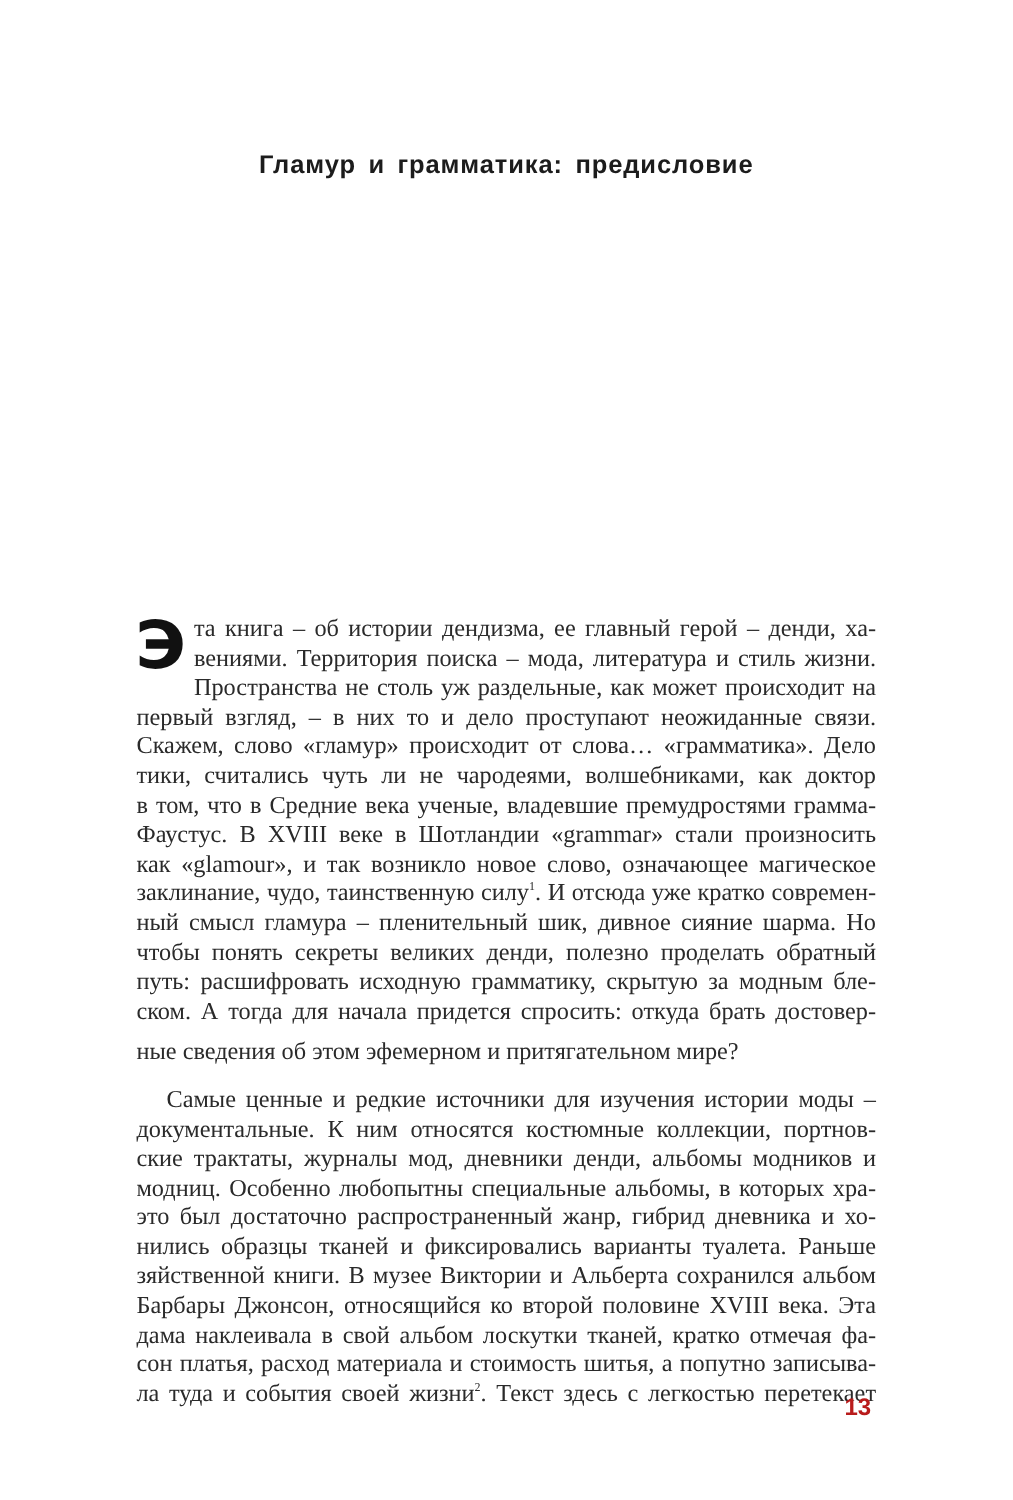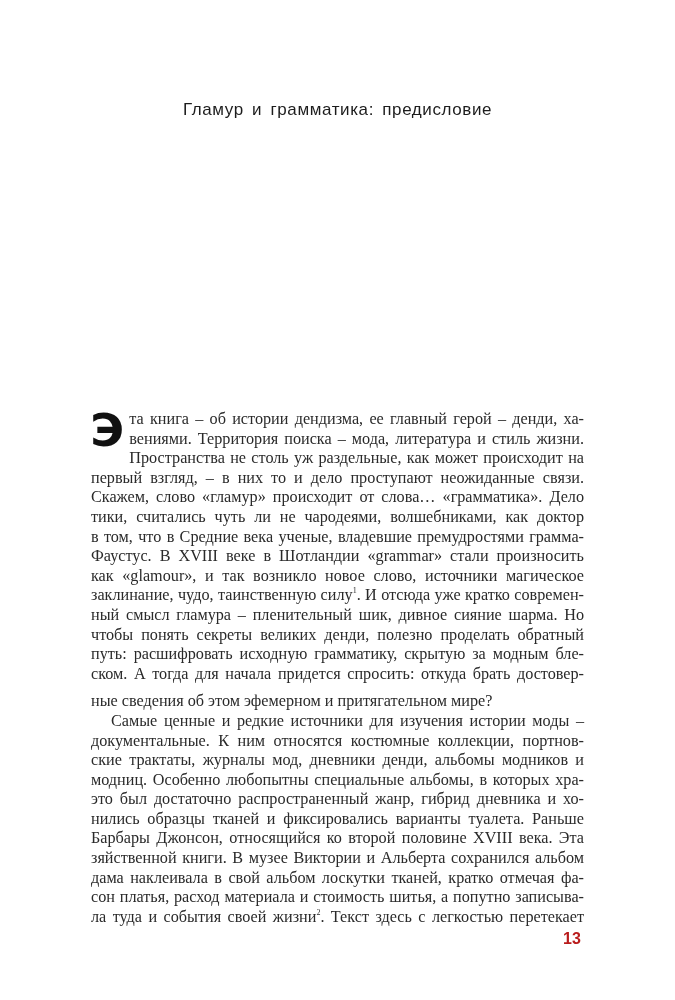--- a/index.html
+++ b/index.html
@@ -1,32 +1,32 @@
 <!DOCTYPE html>
 <html><head>
 <meta charset="utf-8">
 <style>
   html, body { margin: 0; padding: 0; background: #ffffff; }
   body { width: 675px; height: 1000px; position: relative; overflow: hidden; }
   .page-title {
     position: absolute; left: 0; right: 0; top: 100px;
     text-align: center;
     font-family: "Liberation Sans", sans-serif;
-    font-weight: normal; font-size: 17px; color: #1c1c1c;
+    font-weight: bold; font-size: 17px; color: #1c1c1c;
     letter-spacing: 0.6px; word-spacing: 3px;
   }
   .body-text {
     position: absolute; left: 91px; top: 410px; width: 493px;
     font-family: "Liberation Serif", serif;
     font-size: 16.2px; line-height: 19.6px; color: #2a2a2a;
     text-align: justify;
   }
   .line { display: block; text-align: justify; text-align-last: justify; white-space: nowrap; height: 19.6px; }
   .line.last { text-align-last: left; margin-top: 8px; }
-  .indent { padding-left: 20px; }
+  .indent { padding-left: 20px; margin-top: 12px; }
   .dropcap {
     float: left;
     font-family: "DejaVu Sans", sans-serif;
     font-weight: bold; font-size: 44px; line-height: 36px;
     height: 38px; margin: 3px 6px 0 0; color: #111;
     transform: scaleX(1.05);
   }
   sup { font-size: 8px; vertical-align: 7px; line-height: 0; }
   .page-number {
     position: absolute; left: 563px; top: 930px;
@@ -43,36 +43,36 @@
   <div>
     <span class="dropcap">Э</span>
     <span class="line">та книга – об истории дендизма, ее главный герой – денди, ха-</span>
     <span class="line">вениями. Территория поиска – мода, литература и стиль жизни.</span>
     <span class="line">Пространства не столь уж раздельные, как может происходит на</span>
     <span class="line">первый взгляд, – в них то и дело проступают неожиданные связи.</span>
     <span class="line">Скажем, слово «гламур» происходит от слова… «грамматика». Дело</span>
     <span class="line">тики, считались чуть ли не чародеями, волшебниками, как доктор</span>
     <span class="line">в том, что в Средние века ученые, владевшие премудростями грамма-</span>
     <span class="line">Фаустус. В XVIII веке в Шотландии «grammar» стали произносить</span>
-    <span class="line">как «glamour», и так возникло новое слово, источники магическое</span>
+    <span class="line">как «glamour», и так возникло новое слово, означающее магическое</span>
     <span class="line"><span>заклинание, чудо, таинственную силу</span><sup>1</sup><span>. И отсюда уже кратко современ-</span></span>
     <span class="line">ный смысл гламура – пленительный шик, дивное сияние шарма. Но</span>
     <span class="line">чтобы понять секреты великих денди, полезно проделать обратный</span>
     <span class="line">путь: расшифровать исходную грамматику, скрытую за модным бле-</span>
     <span class="line">ском. А тогда для начала придется спросить: откуда брать достовер-</span>
     <span class="line last">ные сведения об этом эфемерном и притягательном мире?</span>
   </div>
   <div>
     <span class="line indent">Самые ценные и редкие источники для изучения истории моды –</span>
     <span class="line">документальные. К ним относятся костюмные коллекции, портнов-</span>
     <span class="line">ские трактаты, журналы мод, дневники денди, альбомы модников и</span>
     <span class="line">модниц. Особенно любопытны специальные альбомы, в которых хра-</span>
     <span class="line">это был достаточно распространенный жанр, гибрид дневника и хо-</span>
     <span class="line">нились образцы тканей и фиксировались варианты туалета. Раньше</span>
+    <span class="line">зяйственной книги. В музее Виктории и Альберта сохранился альбом</span>
     <span class="line">Барбары Джонсон, относящийся ко второй половине XVIII века. Эта</span>
-    <span class="line">зяйственной книги. В музее Виктории и Альберта сохранился альбом</span>
     <span class="line">дама наклеивала в свой альбом лоскутки тканей, кратко отмечая фа-</span>
     <span class="line">сон платья, расход материала и стоимость шитья, а попутно записыва-</span>
     <span class="line"><span>ла туда и события своей жизни</span><sup>2</sup><span>. Текст здесь с легкостью перетекает</span></span>
   </div>
 </div>
 
 <div class="page-number">13</div>
 
 </body></html>

